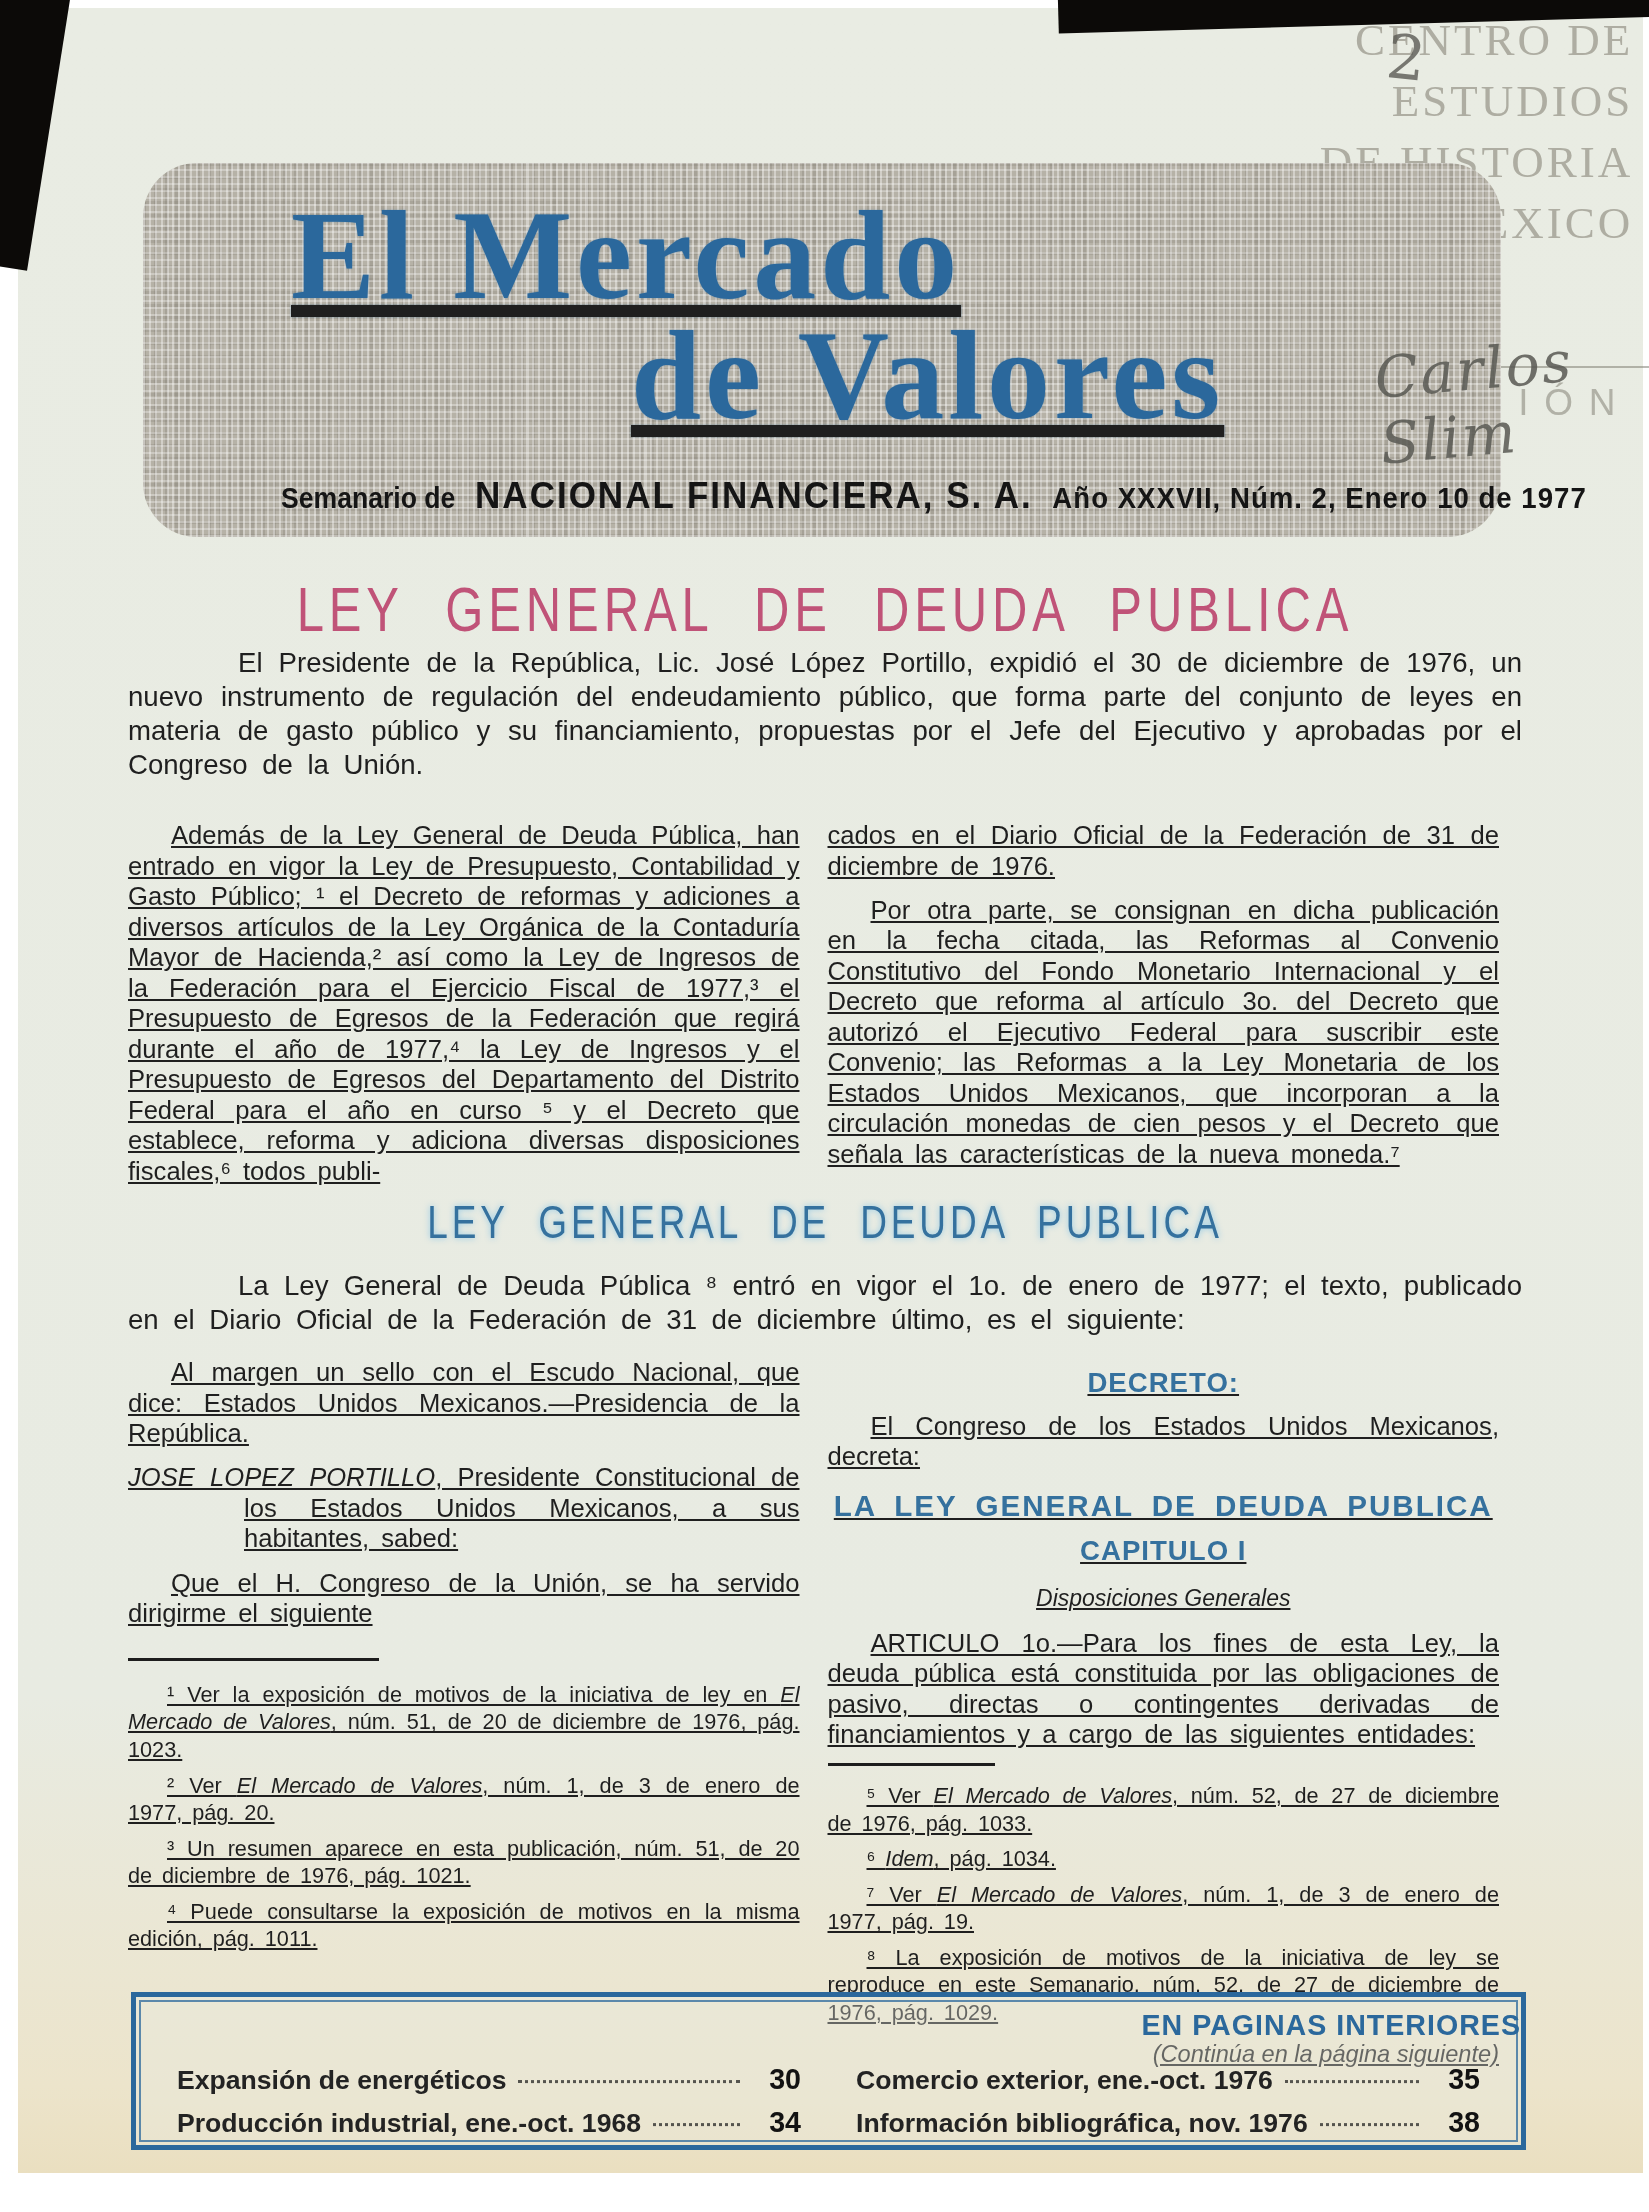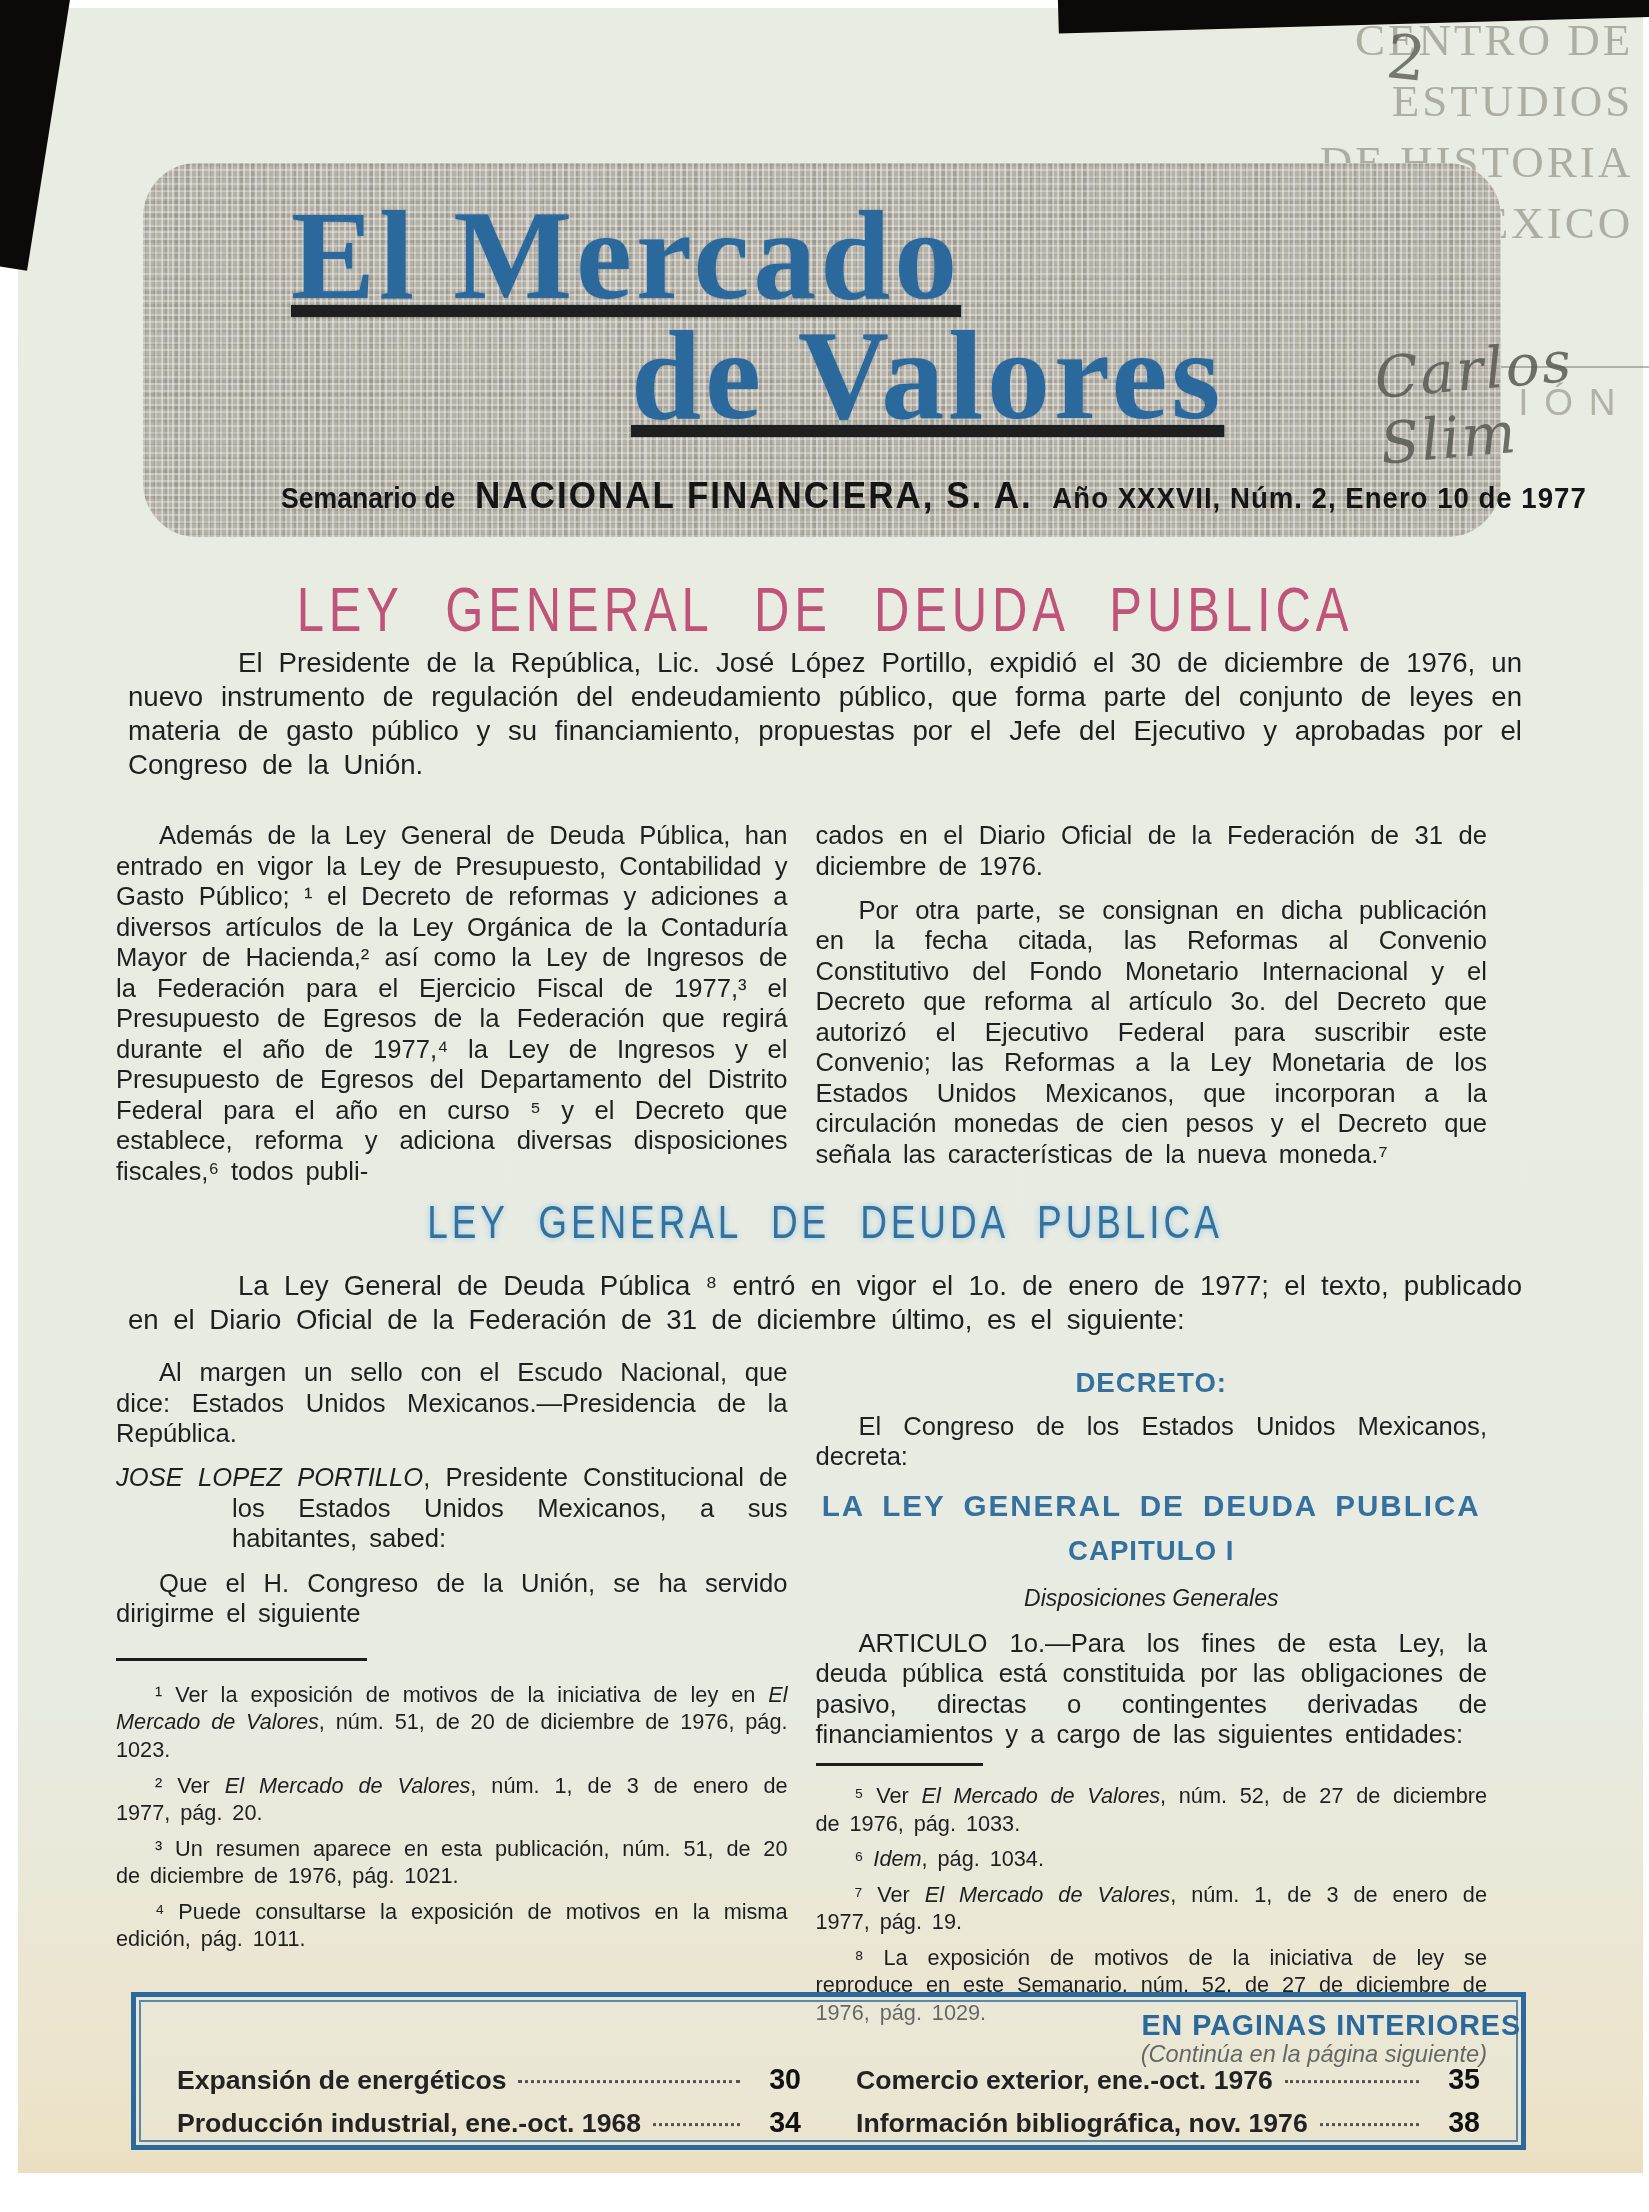--- a/index.html
+++ b/index.html
@@ -47,21 +47,21 @@
   .section-heading{position:absolute;left:128px;top:1197px;width:1394px;text-align:center;
                  color:var(--heading-blue,#35719e);font-size:37px;letter-spacing:3.9px;word-spacing:15.8px;
                  transform:scaleY(1.25);transform-origin:top center;
                  text-shadow:0 0 5.9px rgba(120,190,230,.8);}
 
   
   .lead{position:absolute;left:128px;width:1394px;font-size:27.6px;line-height:34px;
         text-align:justify;word-spacing:6.9px;}
   .lead.p-indent{text-indent:110px;}
   #lead1{top:646px;} #lead2{top:1269px;}
-  .cols{position:absolute;left:116px;width:1371px;display:flex;gap:28px;}
+  .cols{position:absolute;left:128px;width:1371px;display:flex;gap:28px;text-decoration:underline;}
   #cols1{top:820px;} #cols2{top:1357px;}
   .col{flex:1;min-width:0;}
   .body-p{font-size:25.6px;line-height:30.5px;text-align:justify;word-spacing:4.9px;margin:0 0 13.8px 0;}
   .body-p.indent{text-indent:43px;}
   .hang{padding-left:116px;text-indent:-116px;}
   .c-head{color:var(--heading-blue,#35719e);font-weight:bold;text-align:center;font-size:27.6px;
           letter-spacing:1px;margin:9.9px 0 11.8px 0;}
   .c-law{font-size:29.6px;letter-spacing:2px;word-spacing:7.9px;margin-top:17.7px;}
   .c-sub{font-style:italic;text-align:center;font-size:23px;margin:17.7px 0 15.8px 0;}
 

